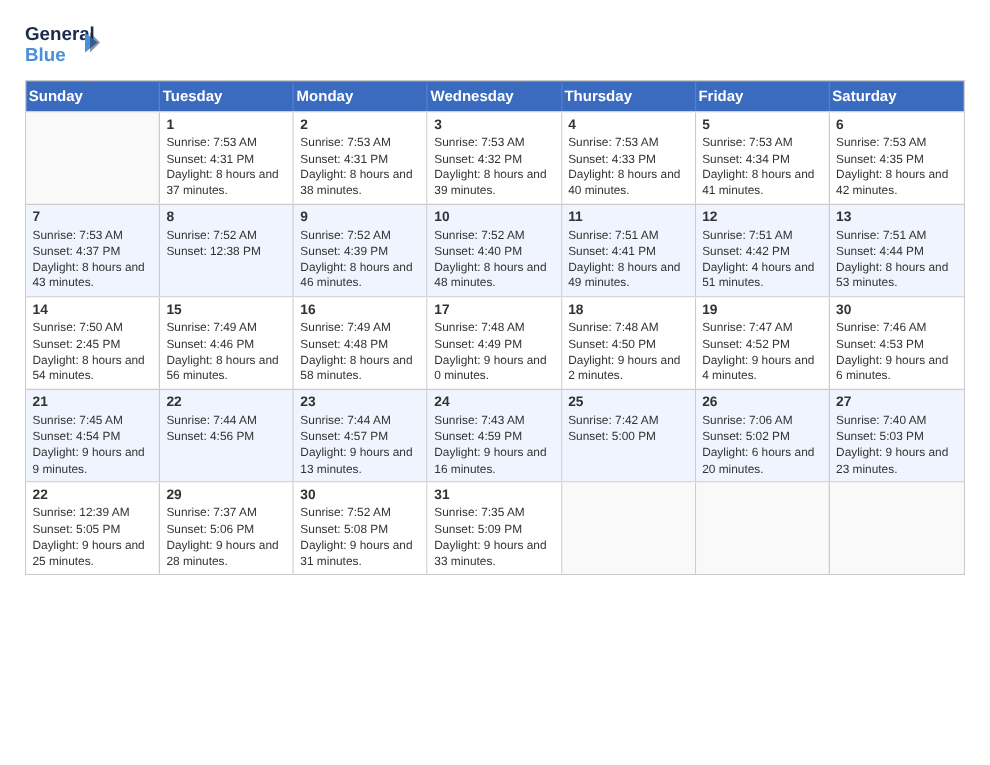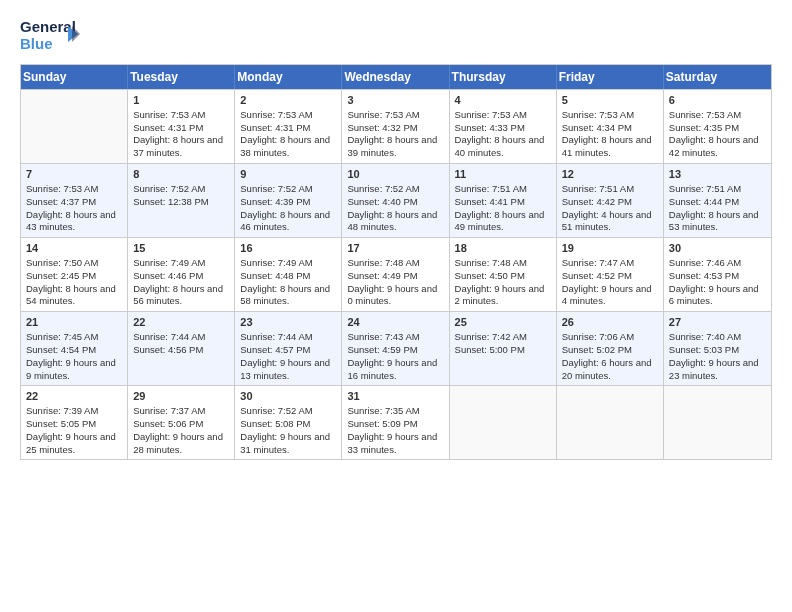--- a/index.html
+++ b/index.html
@@ -152,21 +152,21 @@
         <div class="cal-row">
           <div class="cal-cell"><span class="day-num">21</span><span>Sunrise: 7:45 AM</span><br><span>Sunset: 4:54 PM</span><br><span>Daylight: 9 hours and 9 minutes.</span></div>
           <div class="cal-cell"><span class="day-num">22</span><span>Sunrise: 7:44 AM</span><br><span>Sunset: 4:56 PM</span><br></div>
           <div class="cal-cell"><span class="day-num">23</span><span>Sunrise: 7:44 AM</span><br><span>Sunset: 4:57 PM</span><br><span>Daylight: 9 hours and 13 minutes.</span></div>
           <div class="cal-cell"><span class="day-num">24</span><span>Sunrise: 7:43 AM</span><br><span>Sunset: 4:59 PM</span><br><span>Daylight: 9 hours and 16 minutes.</span></div>
           <div class="cal-cell"><span class="day-num">25</span><span>Sunrise: 7:42 AM</span><br><span>Sunset: 5:00 PM</span><br></div>
           <div class="cal-cell"><span class="day-num">26</span><span>Sunrise: 7:06 AM</span><br><span>Sunset: 5:02 PM</span><br><span>Daylight: 6 hours and 20 minutes.</span></div>
           <div class="cal-cell"><span class="day-num">27</span><span>Sunrise: 7:40 AM</span><br><span>Sunset: 5:03 PM</span><br><span>Daylight: 9 hours and 23 minutes.</span></div>
         </div>
         <div class="cal-row">
-          <div class="cal-cell"><span class="day-num">22</span><span>Sunrise: 7:39 AM</span><br><span>Sunset: 5:05 PM</span><br><span>Daylight: 9 hours and 25 minutes.</span></div>
+          <div class="cal-cell"><span class="day-num">22</span><span>Sunrise: 12:39 AM</span><br><span>Sunset: 5:05 PM</span><br><span>Daylight: 9 hours and 25 minutes.</span></div>
           <div class="cal-cell"><span class="day-num">29</span><span>Sunrise: 7:37 AM</span><br><span>Sunset: 5:06 PM</span><br><span>Daylight: 9 hours and 28 minutes.</span></div>
           <div class="cal-cell"><span class="day-num">30</span><span>Sunrise: 7:52 AM</span><br><span>Sunset: 5:08 PM</span><br><span>Daylight: 9 hours and 31 minutes.</span></div>
           <div class="cal-cell"><span class="day-num">31</span><span>Sunrise: 7:35 AM</span><br><span>Sunset: 5:09 PM</span><br><span>Daylight: 9 hours and 33 minutes.</span></div>
           <div class="cal-cell empty"></div>
           <div class="cal-cell empty"></div>
           <div class="cal-cell empty"></div>
         </div>
       </div>
   </div>
 </div>

